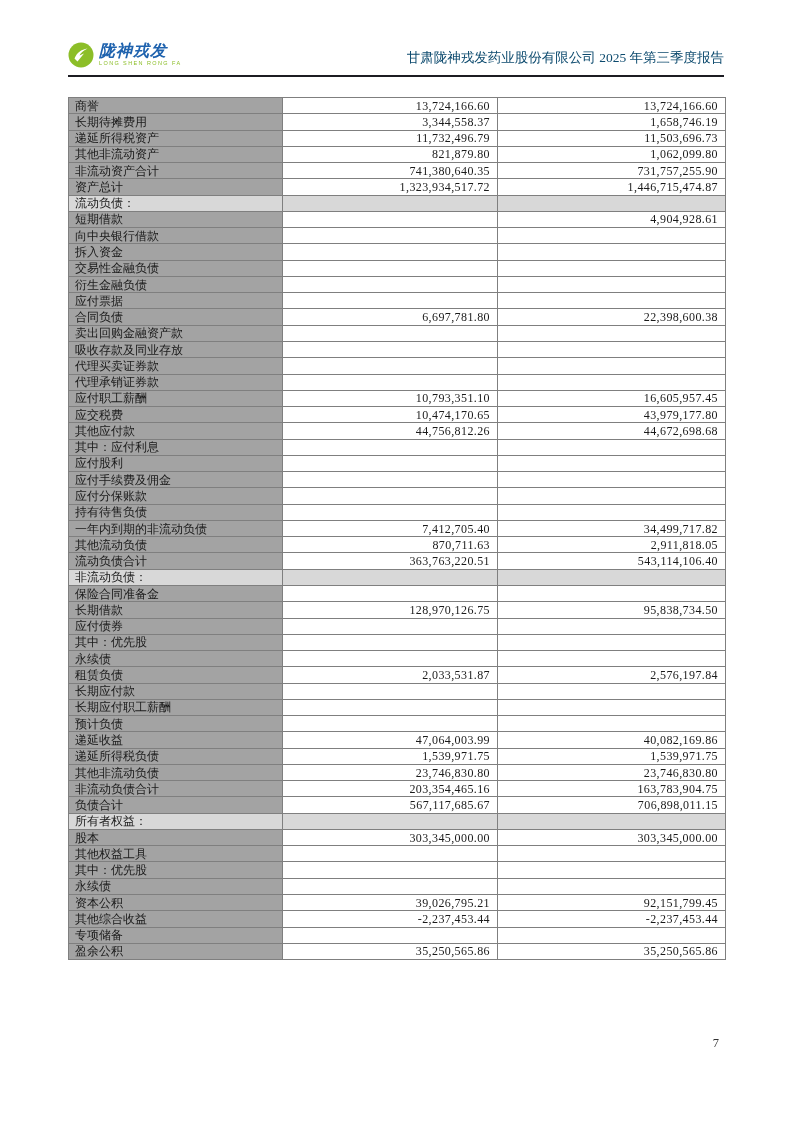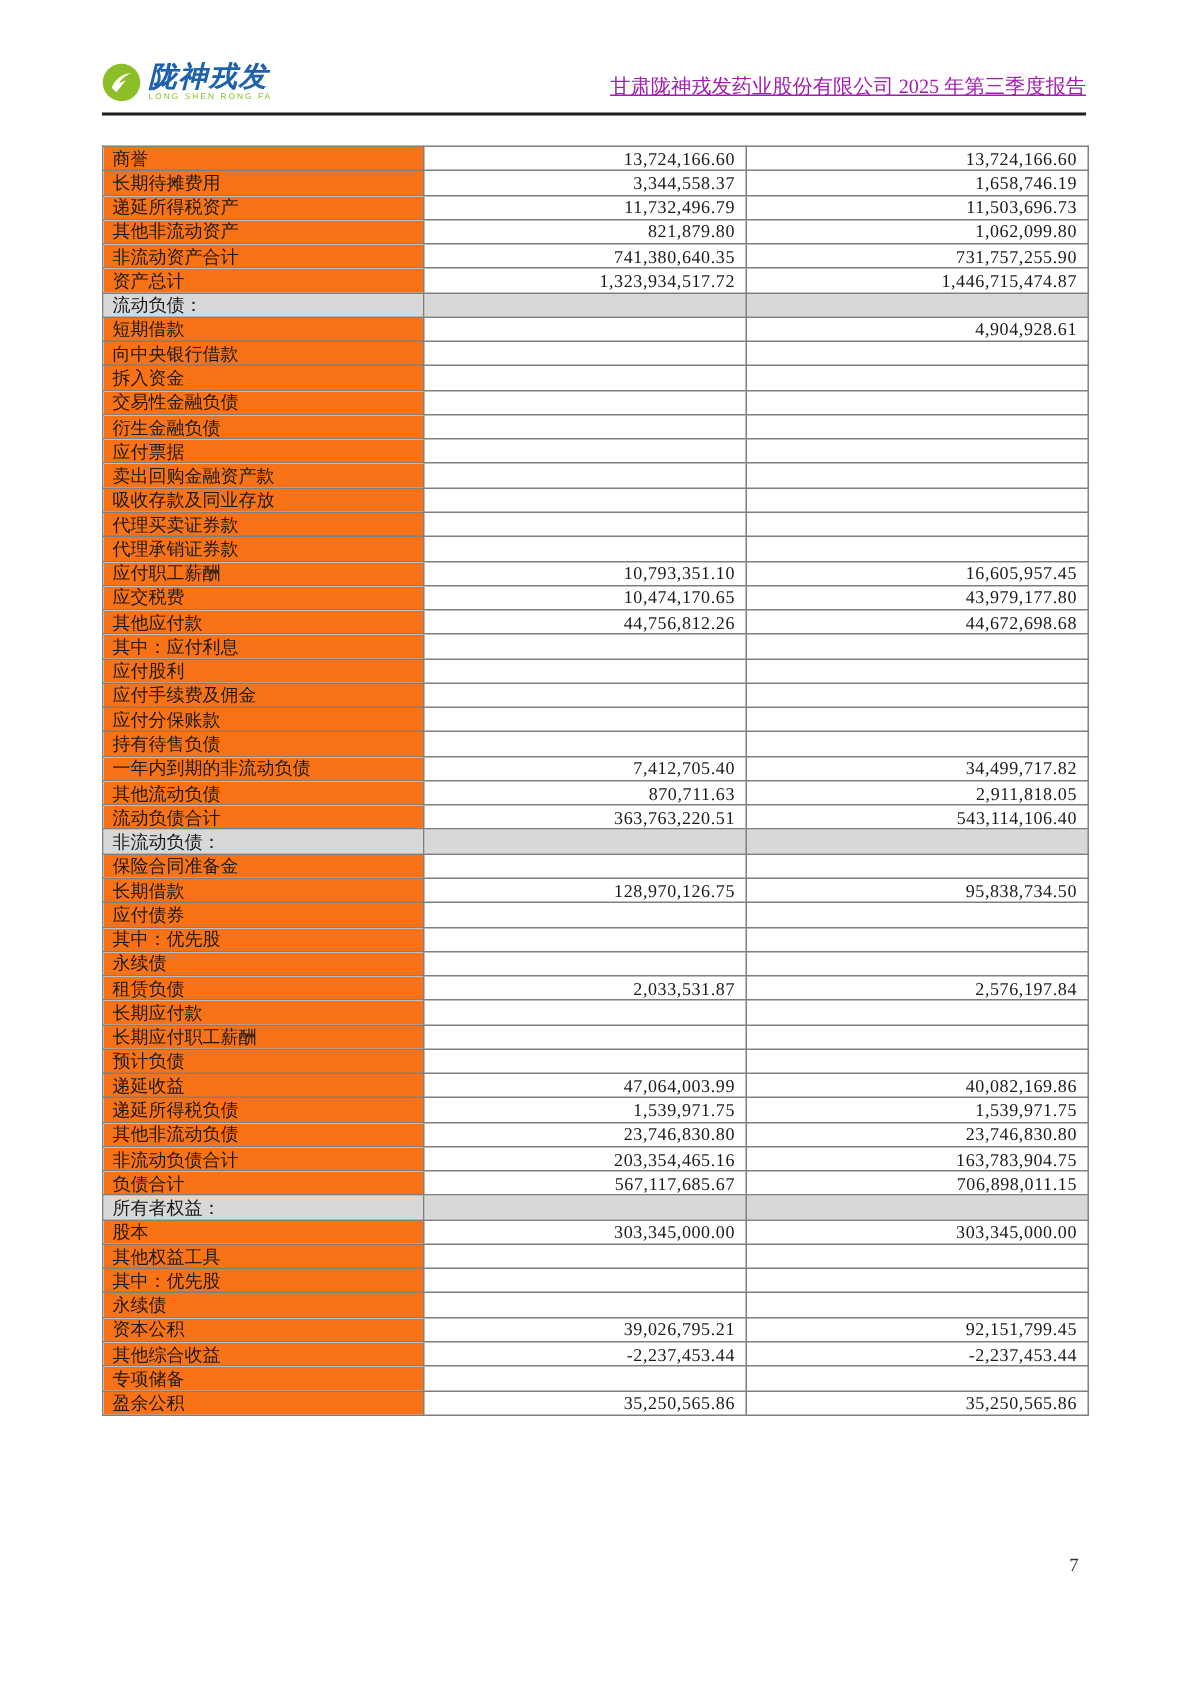--- a/index.html
+++ b/index.html
@@ -15,30 +15,30 @@
   .header {
     position:absolute; left:68px; top:40px; width:656px; height:34px;
   }
   .logo {
     position:absolute; left:0; top:2px;
     display:flex; align-items:center; gap:5px;
   }
   .logo-circle { width:26px; height:26px; flex:0 0 auto; }
   .brand-stack { display:flex; flex-direction:column; line-height:1; }
   .brand-cn {
-    font-size:19px; font-weight:bold; color:#1e62ae;
+    font-size:16px; font-weight:bold; color:#1e62ae;
     letter-spacing:1px; font-style:italic;
   }
   .brand-en {
     font-size:5.5px; color:#8cbe28; letter-spacing:1.4px; margin-top:2px;
     font-family:"Liberation Sans",sans-serif;
   }
   .report-title {
     position:absolute; right:0; top:9px;
-    font-size:13.5px; color:#a21caf; white-space:nowrap;text-decoration:underline;
+    font-size:13.5px; color:#0c4a6e; white-space:nowrap;
   }
   .header-rule {
     position:absolute; left:68px; top:75px; width:656px; height:0;
     border-top:2.5px solid #1c1c22;
   }
   
   table.bs {
     position:absolute; left:68px; top:97px;
     width:657px; border-collapse:collapse; table-layout:fixed;
     border:1.5px solid #4c4c4c;
@@ -47,21 +47,21 @@
   table.bs col.c-v1    { width:215px; }
   table.bs col.c-v2    { width:228px; }
   table.bs tr { height:16.27px; }
   table.bs td {
     border:1px solid #7f7f7f;
     font-size:12px; line-height:1;
     padding:0 7px 0 6px;
     white-space:nowrap; overflow:hidden;
     vertical-align:middle;
   }
-  td.label-cell { background:#f97316; text-align:left; }
+  td.label-cell { background:#a3a3a3; text-align:left; }
   td.num-cell   { background:#ffffff; text-align:right; letter-spacing:0.4px; }
   tr.section-row td { background:#d8d8d8; }
   td.ind-0 { padding-left:6px; }
   td.ind-1 { padding-left:18px; }
   td.ind-2 { padding-left:31px; }
   td.ind-3 { padding-left:73px; }
   
   .page-number {
     position:absolute; right:74px; top:1036px;
     font-size:12.5px; color:#333;
@@ -151,20 +151,25 @@
         <td class="label-cell ind-1">衍生金融负债</td>
         <td class="num-cell"></td>
         <td class="num-cell"></td>
       </tr>
       <tr>
         <td class="label-cell ind-1">应付票据</td>
         <td class="num-cell"></td>
         <td class="num-cell"></td>
       </tr>
       <tr>
+        <td class="label-cell ind-1">合同负债</td>
+        <td class="num-cell">6,697,781.80</td>
+        <td class="num-cell">22,398,600.38</td>
+      </tr>
+      <tr>
         <td class="label-cell ind-1">卖出回购金融资产款</td>
         <td class="num-cell"></td>
         <td class="num-cell"></td>
       </tr>
       <tr>
         <td class="label-cell ind-1">吸收存款及同业存放</td>
         <td class="num-cell"></td>
         <td class="num-cell"></td>
       </tr>
       <tr>

